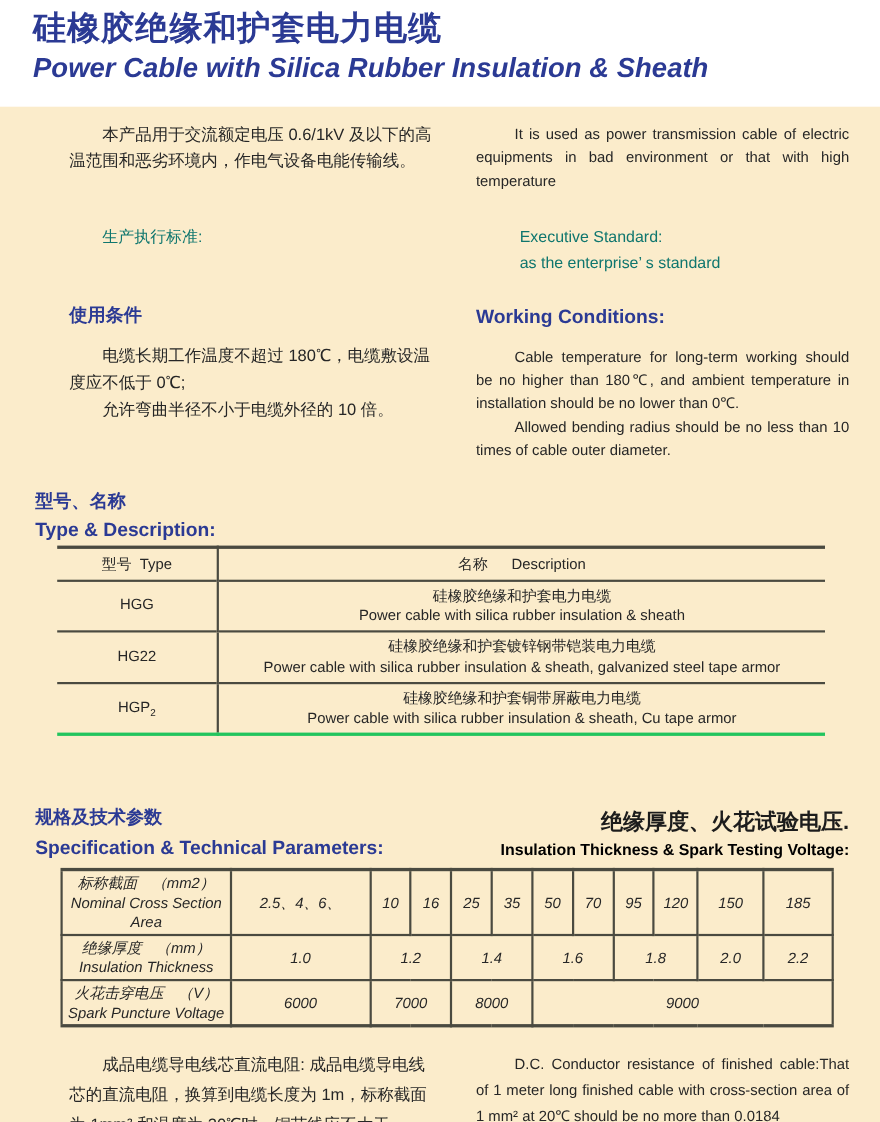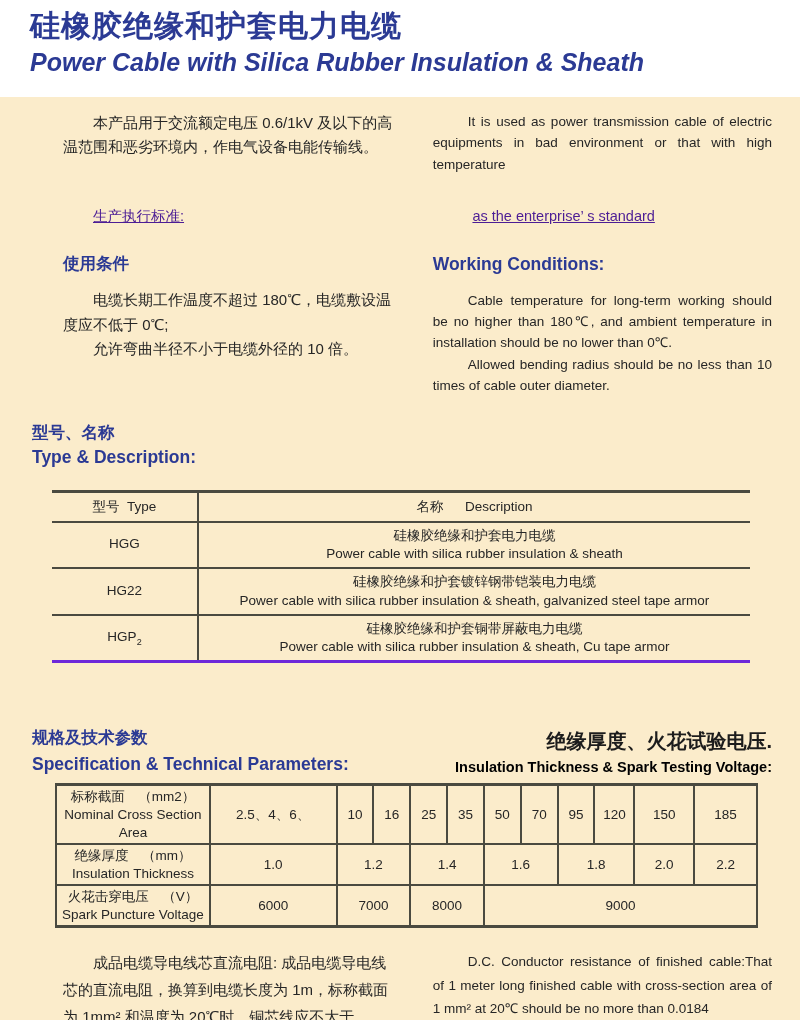--- a/index.html
+++ b/index.html
@@ -40,44 +40,44 @@
   .col-r { width:415px; padding-left:30px; padding-right:28px; }
 
   .zh-text { font-size:15px; line-height:1.62; }
   .en-text { font-size:13.5px; line-height:1.58; text-align:justify; }
   .indent-zh { text-indent:2em; }
   .indent-en { text-indent:2.6em; }
 
   .intro { margin-top:14px; }
 
   .standards { margin-top:30px; }
-  .orange { color:#4c1d95;text-decoration:underline; }
+  .orange { color:#0f766e; }
   .standards .col-l { padding-left:58px; }
   .standards .col-r { padding-left:70px; }
   .standards p { font-size:14.5px; line-height:1.65; }
 
   .conditions { margin-top:24px; }
   .sec-head-zh {
     color:#2b3a94; font-size:16.5px; font-weight:bold; line-height:1.3;
   }
   .sec-head-en {
     color:#2b3a94; font-size:17.5px; font-weight:bold; line-height:1.3;
   }
   .conditions .sec-head-zh, .conditions .sec-head-en { margin-bottom:14px; }
 
   
   .type-section { margin-top:26px; }
   .type-heads { padding-left:32px; }
   .type-heads .sec-head-zh { margin-bottom:2px; }
   .type-table {
-    margin:22px 0 0 52px;
+    margin:4px 0 0 52px;
     width:698px;
     border-collapse:collapse;
     border-top:3px solid #4a4a40;
-    border-bottom:3px solid #6d28d9;
+    border-bottom:3px solid #22c55e;
   }
   .type-table td {
     border-top:2px solid #4a4a40;
     text-align:center;
     vertical-align:middle;
     padding:4px 6px;
     font-size:13.5px;
     line-height:1.35;
   }
   .type-table tr:first-child td { border-top:none; }
@@ -102,21 +102,21 @@
   }
   .spec-table td {
     border:2px solid #4a4a40;
     text-align:center;
     vertical-align:middle;
     font-size:13.5px;
     padding:2px 1px;
     line-height:1.3;
   }
   .spec-table .lbl { width:142px; }
-  .spec-table tr { height:37px; }
+  .spec-table tr { height:37px;font-style:italic; }
   .spec-table tr:first-child { height:40px; }
 
   
   .notes { margin-top:22px; }
   .notes .zh-text p { text-indent:2em; line-height:1.78; }
   .notes .en-text p { text-indent:2.6em; line-height:1.72; }
 </style>
 </head>
 <body>
 
@@ -136,20 +136,21 @@
       <div class="col-r">
         <p class="en-text indent-en">It is used as power transmission cable of electric equipments in bad environment or that with high temperature</p>
       </div>
     </section>
 
     <section class="two-col standards">
       <div class="col-l orange">
         <p>生产执行标准:</p>
       </div>
       <div class="col-r orange">
+        <p>Executive Standard:</p>
         <p>as the enterprise’ s standard</p>
       </div>
     </section>
 
     <section class="two-col conditions">
       <div class="col-l">
         <h3 class="sec-head-zh">使用条件</h3>
         <p class="zh-text indent-zh">电缆长期工作温度不超过 180℃，电缆敷设温度应不低于 0℃;</p>
         <p class="zh-text indent-zh">允许弯曲半径不小于电缆外径的 10 倍。</p>
       </div>

